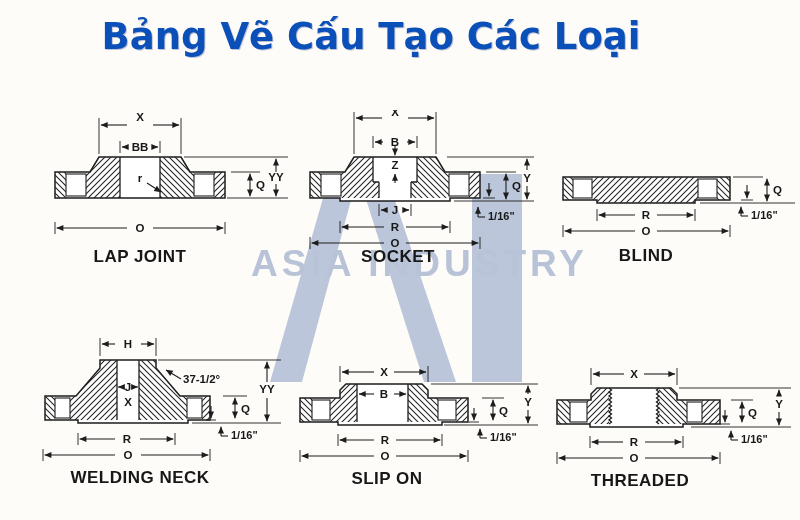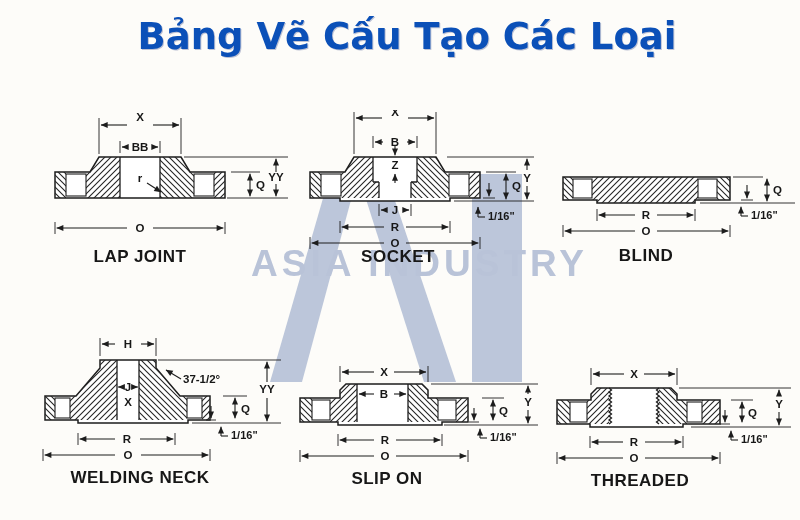--- a/index.html
+++ b/index.html
@@ -1,21 +1,21 @@
 <!DOCTYPE html>
 <html><head>
 <meta charset="utf-8">
 <style>
   html,body{margin:0;padding:0;}
   body{width:800px;height:520px;position:relative;overflow:hidden;background:#fdfcf9;
        font-family:"Liberation Sans",sans-serif;}
   .page-title{position:absolute;top:14px;left:0;width:742px;text-align:center;
        color:#0b50b8;font-weight:bold;font-size:37px;line-height:1.24;
        font-family:"DejaVu Sans","Liberation Sans",sans-serif;
-       text-shadow:1px 1px 0 rgba(24,44,118,0.28);padding-left:36px;}
+       text-shadow:1px 1px 0 rgba(24,44,118,0.28);}
   .wm-text{position:absolute;left:251px;top:243px;font-size:37px;font-weight:bold;
        letter-spacing:4px;color:#b9c3d8;white-space:nowrap;}
   svg.diag{position:absolute;}
   svg text{font-family:"Liberation Sans",sans-serif;font-weight:bold;fill:#171717;}
   .dim{font-size:11.5px;text-anchor:middle;}
   .dimS{font-size:11.5px;text-anchor:start;}
   .small{font-size:11px;}
   .cap{font-size:17px;letter-spacing:0.5px;text-anchor:middle;}
   .ol{fill:#ffffff;stroke:#1d1d1d;stroke-width:1.5;stroke-linejoin:miter;}
   .hl{fill:url(#hL);stroke:none;}

